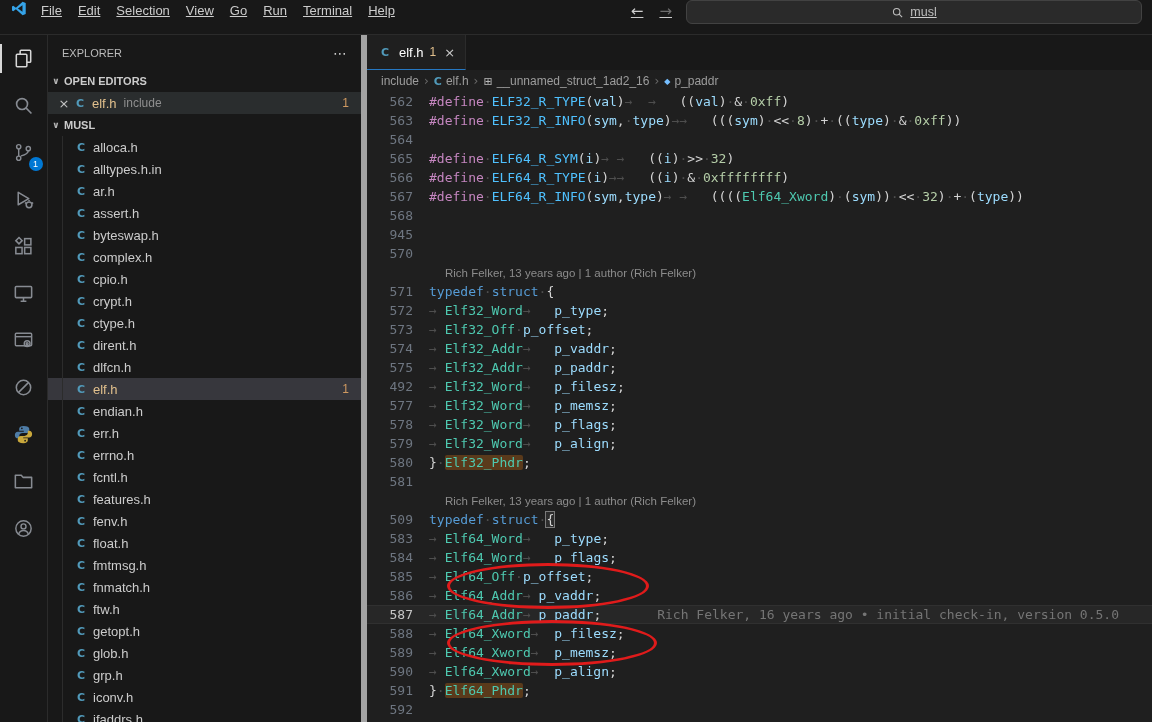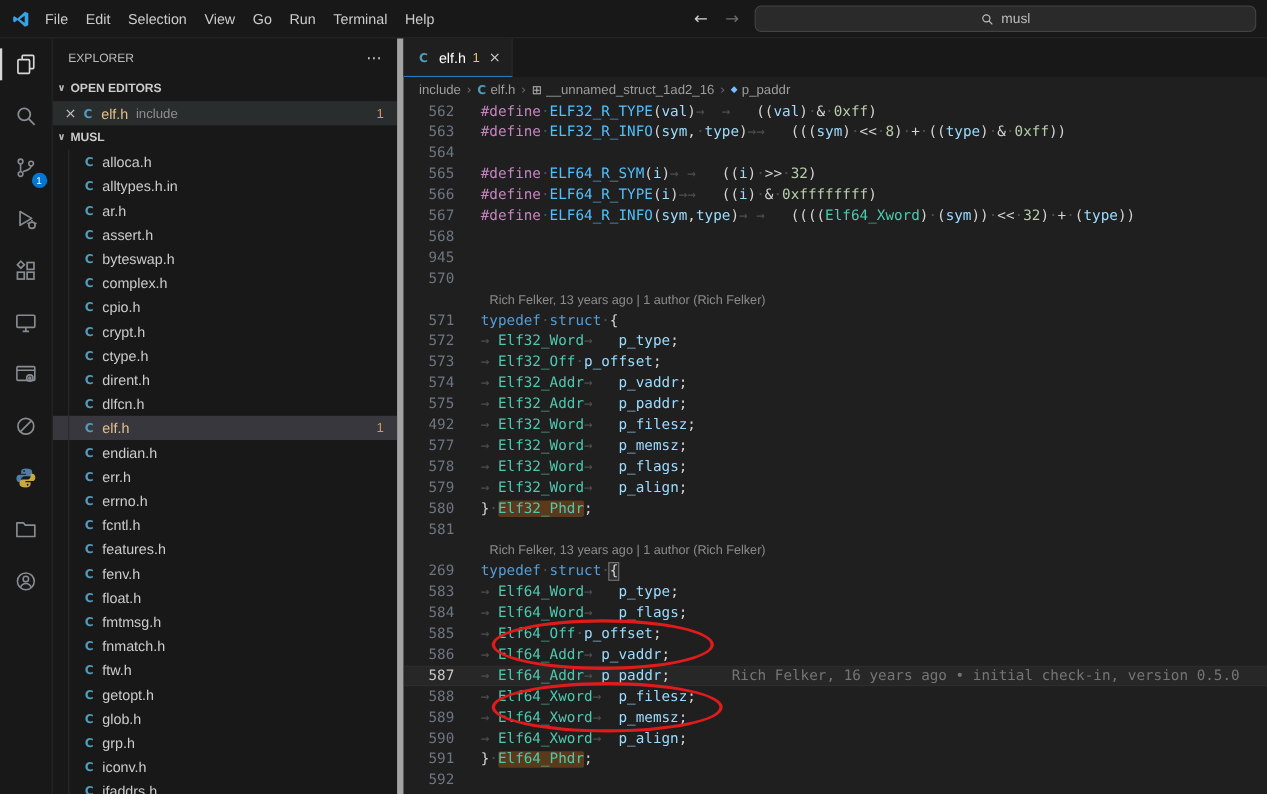--- a/index.html
+++ b/index.html
@@ -1,20 +1,20 @@
 <!DOCTYPE html>
 <html><head>
 <meta charset="utf-8">
 <style>
   html,body{margin:0;padding:0;background:#111;}
   *{box-sizing:border-box;user-select:none;}
   .window{width:1152px;height:722px;overflow:hidden;background:#1f1f1f;font-family:"Liberation Sans",sans-serif;color:#ccc;position:relative;}
 
   
-  .titlebar{height:35px;background:#181818;border-bottom:1px solid #2b2b2b;display:flex;align-items:center;padding:0 8px;}
+  .titlebar{height:35px;background:#181818;border-bottom:1px solid #2b2b2b;display:flex;align-items:flex-start;padding:0 8px;text-decoration:underline;}
   .logo{display:flex;align-items:center;margin:0 6px 0 2px;}
   .menubar{display:flex;align-items:center;}
   .menu-item{padding:3px 8px;font-size:13px;color:#cccccc;border-radius:5px;cursor:default;}
   .tb-spacer{flex:1;}
   .nav-arrow{font-size:15px;color:#cfcfcf;padding:2px 8px;font-family:"DejaVu Sans",sans-serif;}
   .nav-arrow.dim{color:#6c6c6c;}
   .searchbox{width:456px;height:24px;margin:0 2px 0 6px;background:#2a2a2a;border:1px solid #424242;border-radius:6px;display:flex;align-items:center;justify-content:center;gap:6px;color:#bdbdbd;font-size:12.5px;}
 
   
   .main{display:flex;height:687px;}
@@ -57,21 +57,21 @@
   .bc-item{display:flex;align-items:center;gap:4px;cursor:pointer;}
   .bc-struct{color:#b8b8b8;font-size:11px;font-family:"DejaVu Sans",sans-serif;}
   .bc-field{color:#75beff;font-size:8px;font-family:"DejaVu Sans",sans-serif;}
 
   
   .code-wrap{position:relative;flex:1;overflow:hidden;font-family:"DejaVu Sans Mono",monospace;font-size:13px;}
   .code-line{height:19px;line-height:19px;display:flex;white-space:pre;}
   .code-line.current{background:#272727;box-shadow:inset 0 1px 0 #303030, inset 0 -1px 0 #303030;}
   .lnum{width:62px;flex:none;text-align:right;padding-right:16px;color:#6e7681;}
   .lnum.active{color:#c6c6c6;}
-  .line-content{white-space:pre;margin-left:8px;}
+  .line-content{white-space:pre;}
   .codelens-line{height:19px;line-height:20px;padding-left:78px;font-family:"Liberation Sans",sans-serif;font-size:11.5px;color:#8c8c8c;cursor:pointer;}
   .tok-d{color:#C586C0;} .tok-m{color:#4FC1FF;} .tok-v{color:#9CDCFE;} .tok-f{color:#9CDCFE;}
   .tok-p{color:#D4D4D4;} .tok-o{color:#D4D4D4;} .tok-n{color:#B5CEA8;} .tok-k{color:#569CD6;}
   .tok-t{color:#4EC9B0;} .tok-ws{color:#4e4e4e;}
   .tok-th{color:#4EC9B0;background:#5a3a1b;border-radius:2px;}
   .tok-pb{color:#D4D4D4;outline:1px solid #7a7a7a;background:#2d2d2d;}
   .blame{color:#757575;margin-left:56px;}
   .annotation{position:absolute;border:3px solid #e01b1b;border-radius:50%;pointer-events:none;}
 </style>
 </head>
@@ -368,21 +368,21 @@
             <div class="code-line"><span class="lnum">573</span><span class="line-content"><span class="tok-ws">→ </span><span class="tok-t">Elf32_Off</span><span class="tok-ws">·</span><span class="tok-f">p_offset</span><span class="tok-p">;</span></span></div>
             <div class="code-line"><span class="lnum">574</span><span class="line-content"><span class="tok-ws">→ </span><span class="tok-t">Elf32_Addr</span><span class="tok-ws">→   </span><span class="tok-f">p_vaddr</span><span class="tok-p">;</span></span></div>
             <div class="code-line"><span class="lnum">575</span><span class="line-content"><span class="tok-ws">→ </span><span class="tok-t">Elf32_Addr</span><span class="tok-ws">→   </span><span class="tok-f">p_paddr</span><span class="tok-p">;</span></span></div>
             <div class="code-line"><span class="lnum">492</span><span class="line-content"><span class="tok-ws">→ </span><span class="tok-t">Elf32_Word</span><span class="tok-ws">→   </span><span class="tok-f">p_filesz</span><span class="tok-p">;</span></span></div>
             <div class="code-line"><span class="lnum">577</span><span class="line-content"><span class="tok-ws">→ </span><span class="tok-t">Elf32_Word</span><span class="tok-ws">→   </span><span class="tok-f">p_memsz</span><span class="tok-p">;</span></span></div>
             <div class="code-line"><span class="lnum">578</span><span class="line-content"><span class="tok-ws">→ </span><span class="tok-t">Elf32_Word</span><span class="tok-ws">→   </span><span class="tok-f">p_flags</span><span class="tok-p">;</span></span></div>
             <div class="code-line"><span class="lnum">579</span><span class="line-content"><span class="tok-ws">→ </span><span class="tok-t">Elf32_Word</span><span class="tok-ws">→   </span><span class="tok-f">p_align</span><span class="tok-p">;</span></span></div>
             <div class="code-line"><span class="lnum">580</span><span class="line-content"><span class="tok-p">}</span><span class="tok-ws">·</span><span class="tok-th">Elf32_Phdr</span><span class="tok-p">;</span></span></div>
             <div class="code-line"><span class="lnum">581</span><span class="line-content"></span></div>
             <div class="codelens-line">Rich Felker, 13 years ago | 1 author (Rich Felker)</div>
-            <div class="code-line"><span class="lnum">269</span><span class="line-content"><span class="tok-k">typedef</span><span class="tok-ws">·</span><span class="tok-k">struct</span><span class="tok-ws">·</span><span class="tok-pb">{</span></span></div>
+            <div class="code-line"><span class="lnum">509</span><span class="line-content"><span class="tok-k">typedef</span><span class="tok-ws">·</span><span class="tok-k">struct</span><span class="tok-ws">·</span><span class="tok-pb">{</span></span></div>
             <div class="code-line"><span class="lnum">583</span><span class="line-content"><span class="tok-ws">→ </span><span class="tok-t">Elf64_Word</span><span class="tok-ws">→   </span><span class="tok-f">p_type</span><span class="tok-p">;</span></span></div>
             <div class="code-line"><span class="lnum">584</span><span class="line-content"><span class="tok-ws">→ </span><span class="tok-t">Elf64_Word</span><span class="tok-ws">→   </span><span class="tok-f">p_flags</span><span class="tok-p">;</span></span></div>
             <div class="code-line"><span class="lnum">585</span><span class="line-content"><span class="tok-ws">→ </span><span class="tok-t">Elf64_Off</span><span class="tok-ws">·</span><span class="tok-f">p_offset</span><span class="tok-p">;</span></span></div>
             <div class="code-line"><span class="lnum">586</span><span class="line-content"><span class="tok-ws">→ </span><span class="tok-t">Elf64_Addr</span><span class="tok-ws">→ </span><span class="tok-f">p_vaddr</span><span class="tok-p">;</span></span></div>
             <div class="code-line current"><span class="lnum active">587</span><span class="line-content"><span class="tok-ws">→ </span><span class="tok-t">Elf64_Addr</span><span class="tok-ws">→ </span><span class="tok-f">p_paddr</span><span class="tok-p">;</span><span class="blame">Rich Felker, 16 years ago • initial check-in, version 0.5.0</span></span></div>
             <div class="code-line"><span class="lnum">588</span><span class="line-content"><span class="tok-ws">→ </span><span class="tok-t">Elf64_Xword</span><span class="tok-ws">→  </span><span class="tok-f">p_filesz</span><span class="tok-p">;</span></span></div>
             <div class="code-line"><span class="lnum">589</span><span class="line-content"><span class="tok-ws">→ </span><span class="tok-t">Elf64_Xword</span><span class="tok-ws">→  </span><span class="tok-f">p_memsz</span><span class="tok-p">;</span></span></div>
             <div class="code-line"><span class="lnum">590</span><span class="line-content"><span class="tok-ws">→ </span><span class="tok-t">Elf64_Xword</span><span class="tok-ws">→  </span><span class="tok-f">p_align</span><span class="tok-p">;</span></span></div>
             <div class="code-line"><span class="lnum">591</span><span class="line-content"><span class="tok-p">}</span><span class="tok-ws">·</span><span class="tok-th">Elf64_Phdr</span><span class="tok-p">;</span></span></div>
             <div class="code-line"><span class="lnum">592</span><span class="line-content"></span></div>

